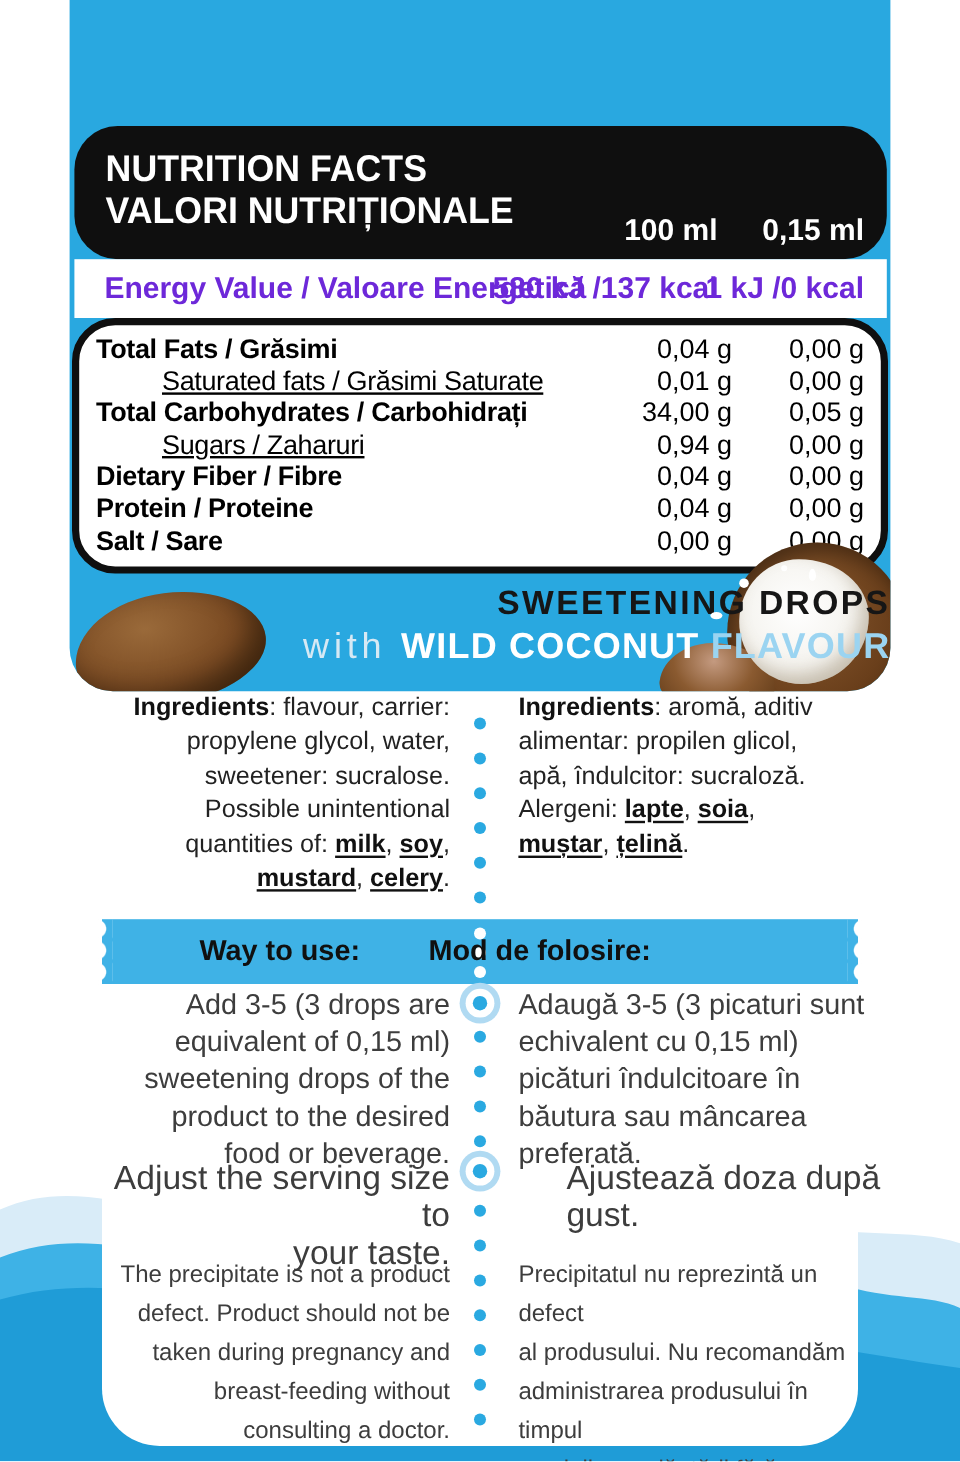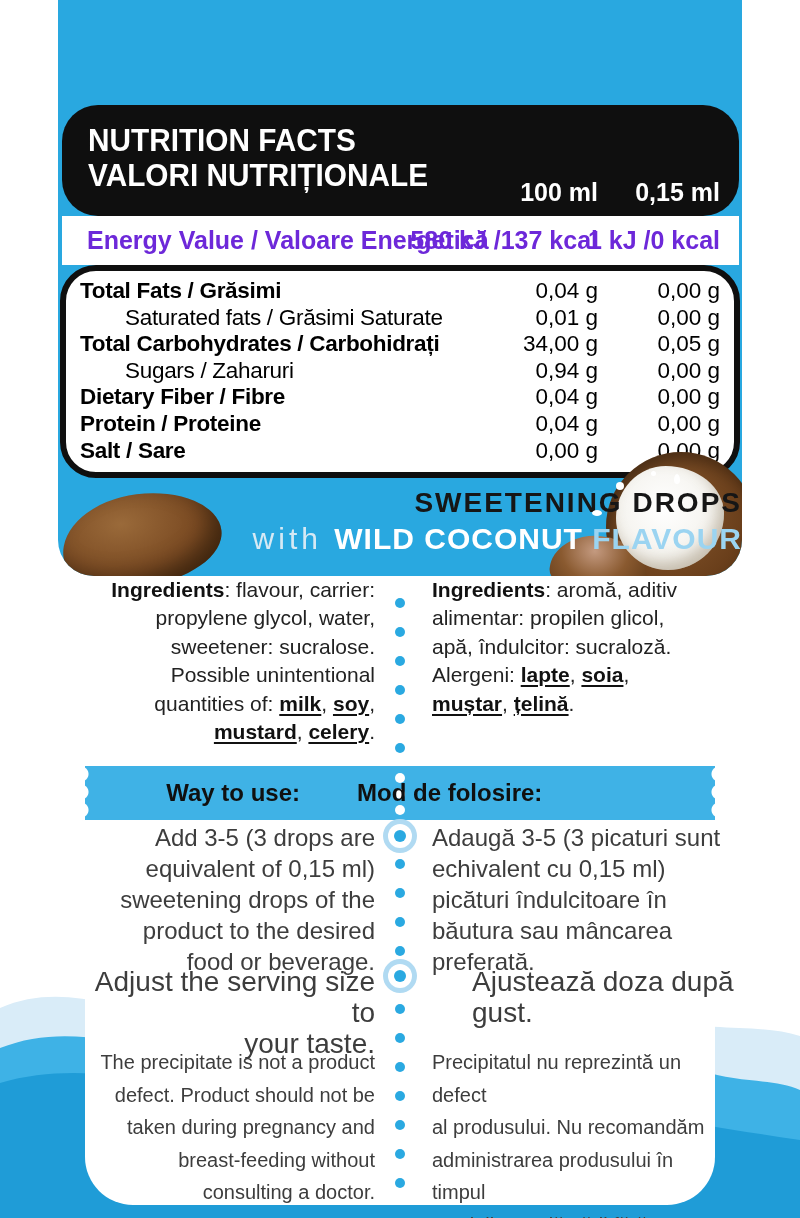--- a/index.html
+++ b/index.html
@@ -33,22 +33,22 @@
 
   .energy-row{position:absolute;left:4px;top:216px;width:677px;height:49px;background:#fff;color:#6d28d9;}
   .energy-row .lbl{position:absolute;left:25px;top:10px;font-size:25px;font-weight:bold;white-space:nowrap;}
   .energy-row .v1{position:absolute;right:141px;top:10px;font-size:25px;font-weight:bold;white-space:nowrap;}
   .energy-row .v2{position:absolute;right:19px;top:10px;font-size:25px;font-weight:bold;white-space:nowrap;}
 
   .table-box{position:absolute;left:2px;top:265px;width:680px;height:213px;background:#fff;
     border:6px solid var(--ink);border-radius:36px;padding-top:7px;color:#000;}
   .n-row{position:relative;height:26.6px;line-height:26.6px;font-size:22.5px;white-space:nowrap;}
   .n-row .lab{position:absolute;left:14px;font-weight:bold;letter-spacing:-0.3px;}
-  .n-row.sub .lab{left:59px;font-weight:normal;}
-  .n-row .v1{position:absolute;right:136px;}
+  .n-row.sub .lab{left:69px;font-weight:normal;text-decoration:underline;}
+  .n-row .v1{position:absolute;right:124px;}
   .n-row .v2{position:absolute;right:14px;}
 
   
   .banner{position:absolute;left:0;top:487px;width:684px;text-align:right;z-index:4;}
   .banner .l1{font-size:28px;font-weight:bold;letter-spacing:2px;color:#161616;}
   .banner .l2{font-size:30px;margin-top:3px;letter-spacing:1px;}
   .banner .w-with{color:var(--banner-with);font-weight:normal;letter-spacing:4px;}
   .banner .w-name{color:#fff;font-weight:bold;}
   .banner .w-flav{color:var(--banner-flavour);font-weight:bold;}
 

